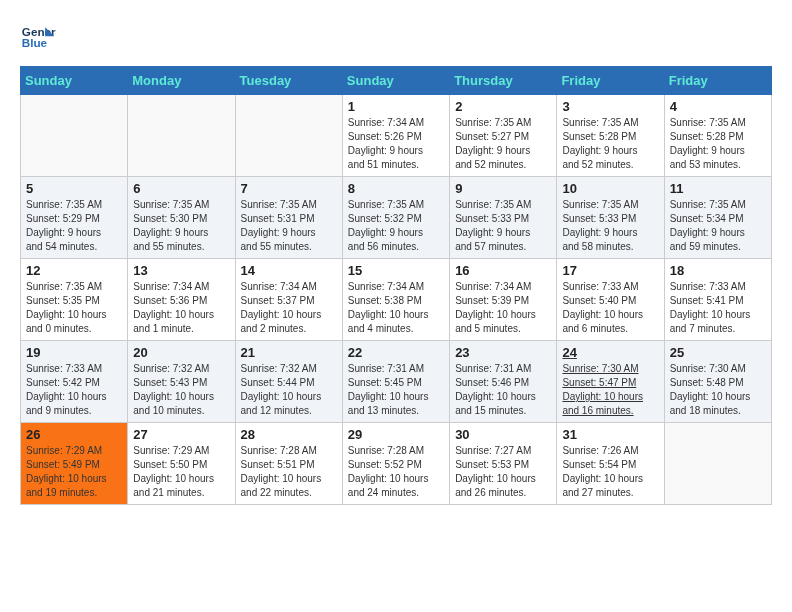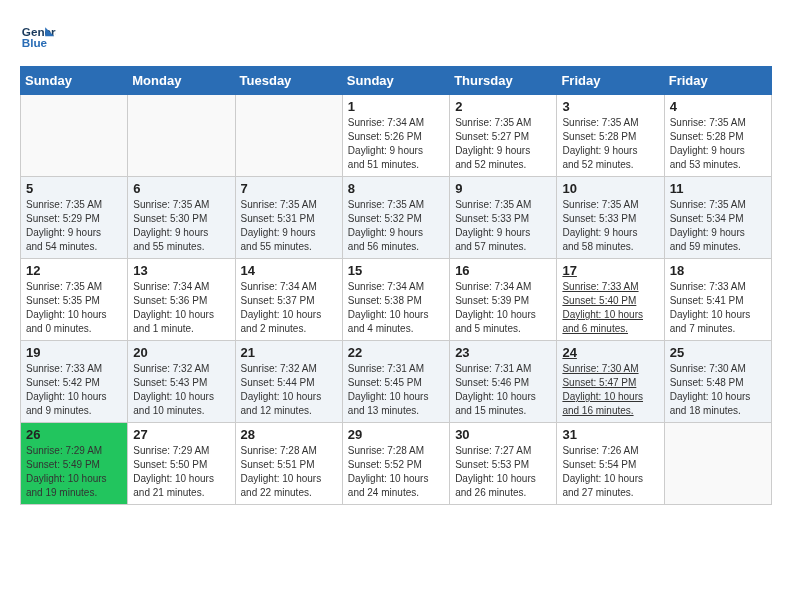--- a/index.html
+++ b/index.html
@@ -37,21 +37,21 @@
       font-size: 14px;
       color: #333;
     }
     .calendar {
       width: 100%;
       border-collapse: collapse;
       border: 1px solid #ccc;
     }
     .calendar th {
       background-color: #2a6db5;
-      color: #ffffff;
+      color: #5eead4;
       font-size: 13px;
       font-weight: bold;
       padding: 6px 4px;
       text-align: left;
       border: 1px solid #2a6db5;
     }
     .calendar td {
       vertical-align: top;
       border: 1px solid #ccc;
       padding: 4px 5px;
@@ -225,21 +225,21 @@
 Daylight: 10 hours
 and 4 minutes.</div>
         </td>
         <td style="background: rgb(255, 255, 255);">
           <div class="day-num">16</div>
           <div class="day-info" style="white-space: pre-line;">Sunrise: 7:34 AM
 Sunset: 5:39 PM
 Daylight: 10 hours
 and 5 minutes.</div>
         </td>
-        <td style="background: rgb(255, 255, 255); text-decoration: underline;">
+        <td style="background: rgb(255, 255, 255);">
           <div class="day-num">17</div>
           <div class="day-info" style="white-space: pre-line;">Sunrise: 7:33 AM
 Sunset: 5:40 PM
 Daylight: 10 hours
 and 6 minutes.</div>
         </td>
         <td style="background: rgb(255, 255, 255);">
           <div class="day-num">18</div>
           <div class="day-info" style="white-space: pre-line;">Sunrise: 7:33 AM
 Sunset: 5:41 PM
@@ -292,21 +292,21 @@
         </td>
         <td style="background: rgb(240, 244, 248);">
           <div class="day-num">25</div>
           <div class="day-info" style="white-space: pre-line;">Sunrise: 7:30 AM
 Sunset: 5:48 PM
 Daylight: 10 hours
 and 18 minutes.</div>
         </td>
       </tr>
       <tr>
-        <td style="background: #22c55e;">
+        <td style="background: #f97316;">
           <div class="day-num">26</div>
           <div class="day-info" style="white-space: pre-line;">Sunrise: 7:29 AM
 Sunset: 5:49 PM
 Daylight: 10 hours
 and 19 minutes.</div>
         </td>
         <td style="background: rgb(255, 255, 255);">
           <div class="day-num">27</div>
           <div class="day-info" style="white-space: pre-line;">Sunrise: 7:29 AM
 Sunset: 5:50 PM

